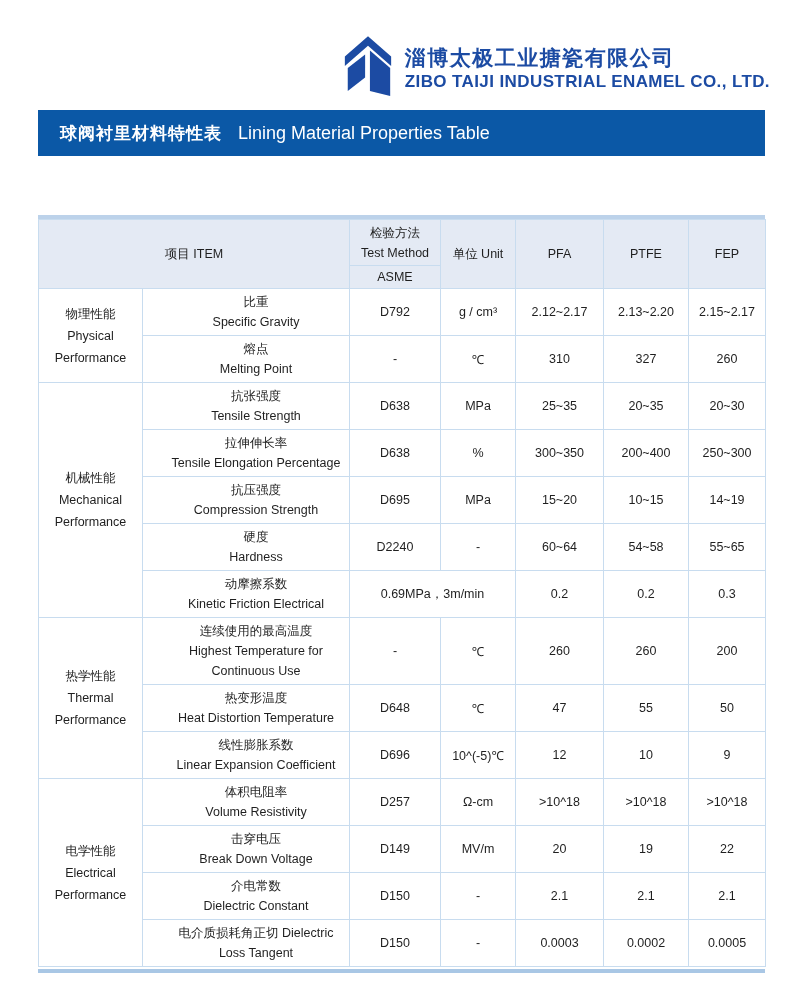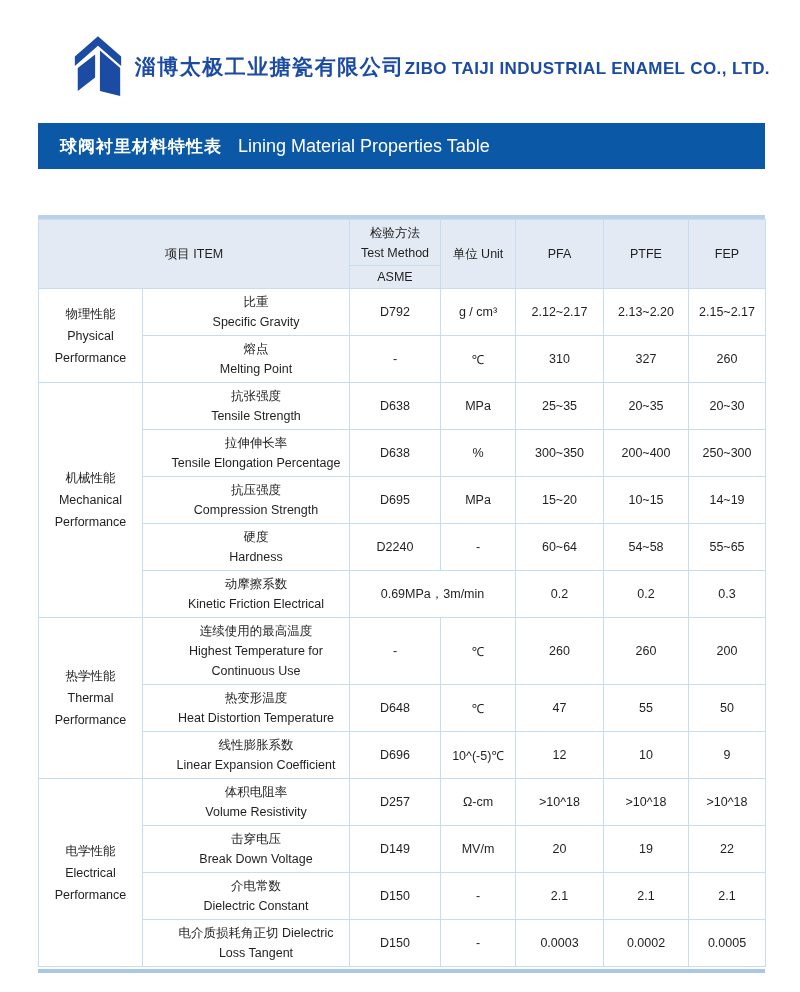--- a/index.html
+++ b/index.html
@@ -10,33 +10,33 @@
     font-family:"Liberation Sans", sans-serif;
     color:#1f1f1f;
   }
 
   
   .logo-block {
     position:absolute; top:36px; right:30px;
     display:flex; align-items:center; gap:10px;
   }
   .logo-mark svg { display:block; }
-  .logo-text { display:flex; flex-direction:row; justify-content:center;align-items:center; }
+  .logo-text { display:flex; flex-direction:column; justify-content:center; }
   .logo-zh {
     font-size:21px; font-weight:bold; color:#1c4ba3;
     letter-spacing:1.5px; line-height:26px; white-space:nowrap;
   }
   .logo-en {
     font-size:17px; font-weight:bold; color:#1c4ba3;
     letter-spacing:0.4px; line-height:16px; margin-top:3px; white-space:nowrap;
   }
 
   
   .title-bar {
-    position:absolute; left:38px; top:123px; width:727px; height:46px;
+    position:absolute; left:38px; top:110px; width:727px; height:46px;
     background:#0b58a6; color:#ffffff;
     display:flex; align-items:center; padding-left:22px; gap:16px;
   }
   .title-zh { font-size:17px; font-weight:bold; letter-spacing:1px; white-space:nowrap; }
   .title-en { font-size:18px; font-weight:normal; white-space:nowrap; }
 
   
   .table-wrap { position:absolute; left:38px; top:215px; width:727px; }
   .top-strip { height:4px; background:#bcd2ea; }
   .bottom-strip { height:4px; background:#a9c7e5; margin-top:2px; }

